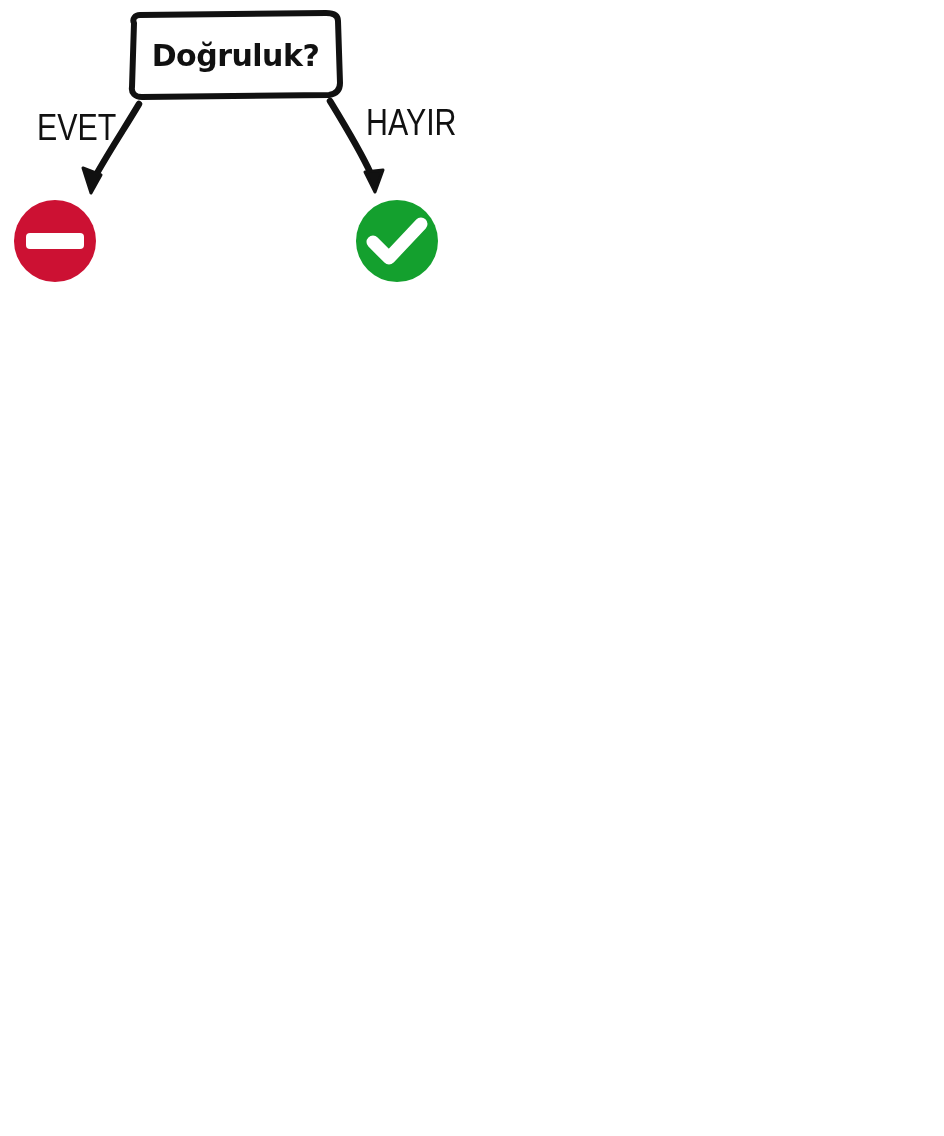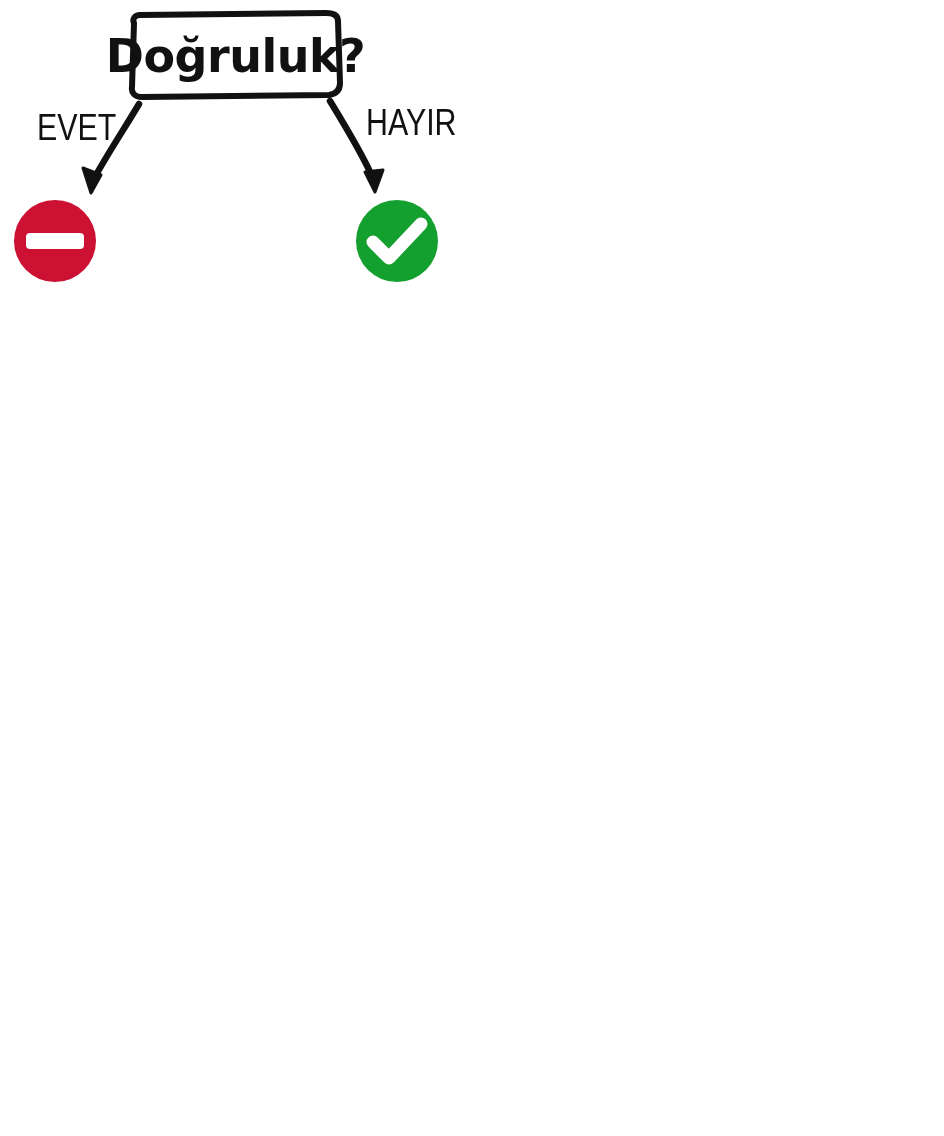--- a/index.html
+++ b/index.html
@@ -43,21 +43,21 @@
   .decision-label {
     position: absolute;
     left: 0;
     top: 0;
     width: 219px;
     height: 88px;
     display: flex;
     align-items: center;
     justify-content: center;
     font-family: "DejaVu Sans", sans-serif;
-    font-size: 46px;
+    font-size: 30px;
     font-weight: 600;
     color: #111111;
     letter-spacing: -0.5px;
     line-height: 1;
     transform: translateY(1px);
     white-space: nowrap;
   }
 
   
   .branch-label {

